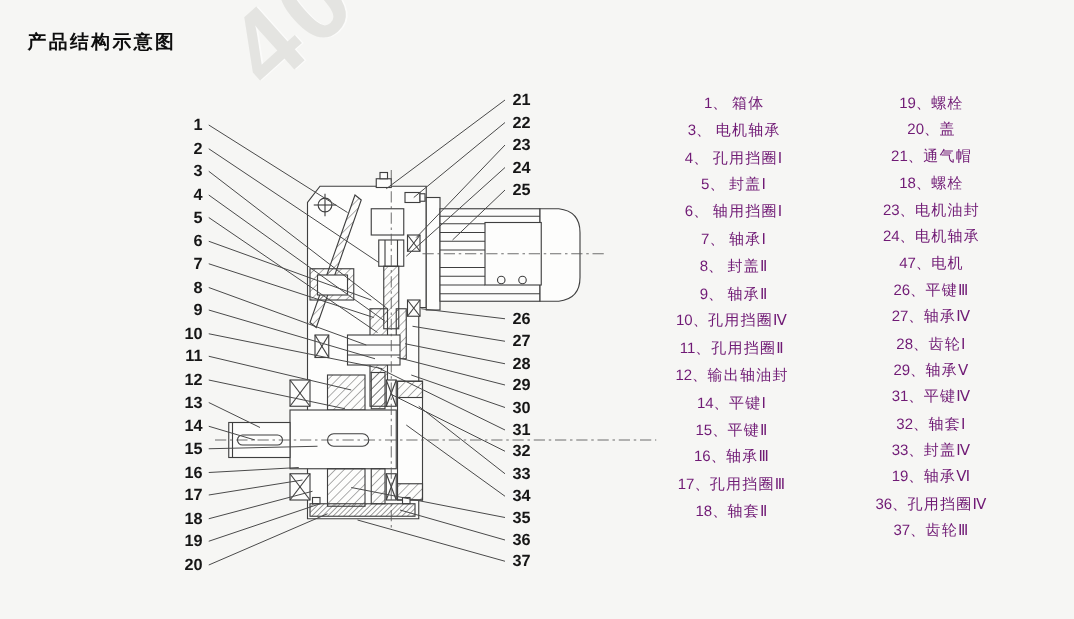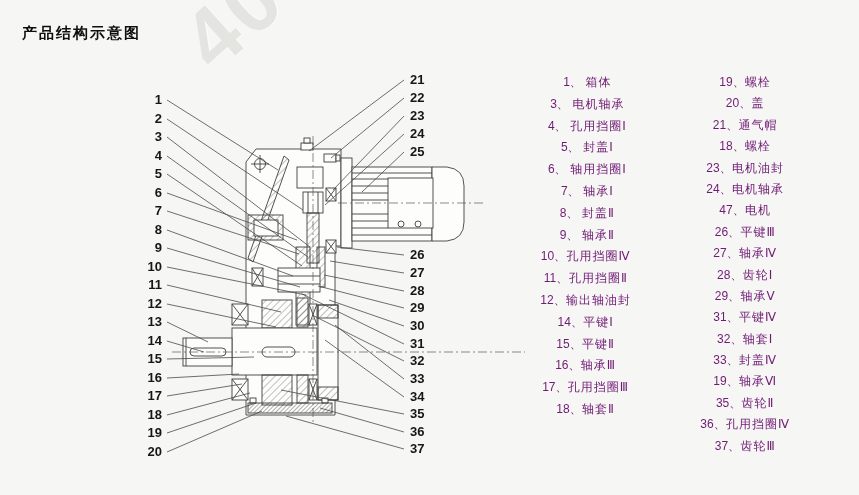--- a/index.html
+++ b/index.html
@@ -280,16 +280,15 @@
     <div class="legend-row"><span class="legend-num">24、</span><span class="legend-label">电机轴承</span></div>
     <div class="legend-row"><span class="legend-num">47、</span><span class="legend-label">电机</span></div>
     <div class="legend-row"><span class="legend-num">26、</span><span class="legend-label">平键Ⅲ</span></div>
     <div class="legend-row"><span class="legend-num">27、</span><span class="legend-label">轴承Ⅳ</span></div>
     <div class="legend-row"><span class="legend-num">28、</span><span class="legend-label">齿轮Ⅰ</span></div>
     <div class="legend-row"><span class="legend-num">29、</span><span class="legend-label">轴承Ⅴ</span></div>
     <div class="legend-row"><span class="legend-num">31、</span><span class="legend-label">平键Ⅳ</span></div>
     <div class="legend-row"><span class="legend-num">32、</span><span class="legend-label">轴套Ⅰ</span></div>
     <div class="legend-row"><span class="legend-num">33、</span><span class="legend-label">封盖Ⅳ</span></div>
     <div class="legend-row"><span class="legend-num">19、</span><span class="legend-label">轴承Ⅵ</span></div>
-    <div class="legend-row"><span class="legend-num">35、</span><span class="legend-label">齿轮Ⅱ</span></div>
     <div class="legend-row"><span class="legend-num">36、</span><span class="legend-label">孔用挡圈Ⅳ</span></div>
     <div class="legend-row"><span class="legend-num">37、</span><span class="legend-label">齿轮Ⅲ</span></div>
   </div>
 
 </body></html>

